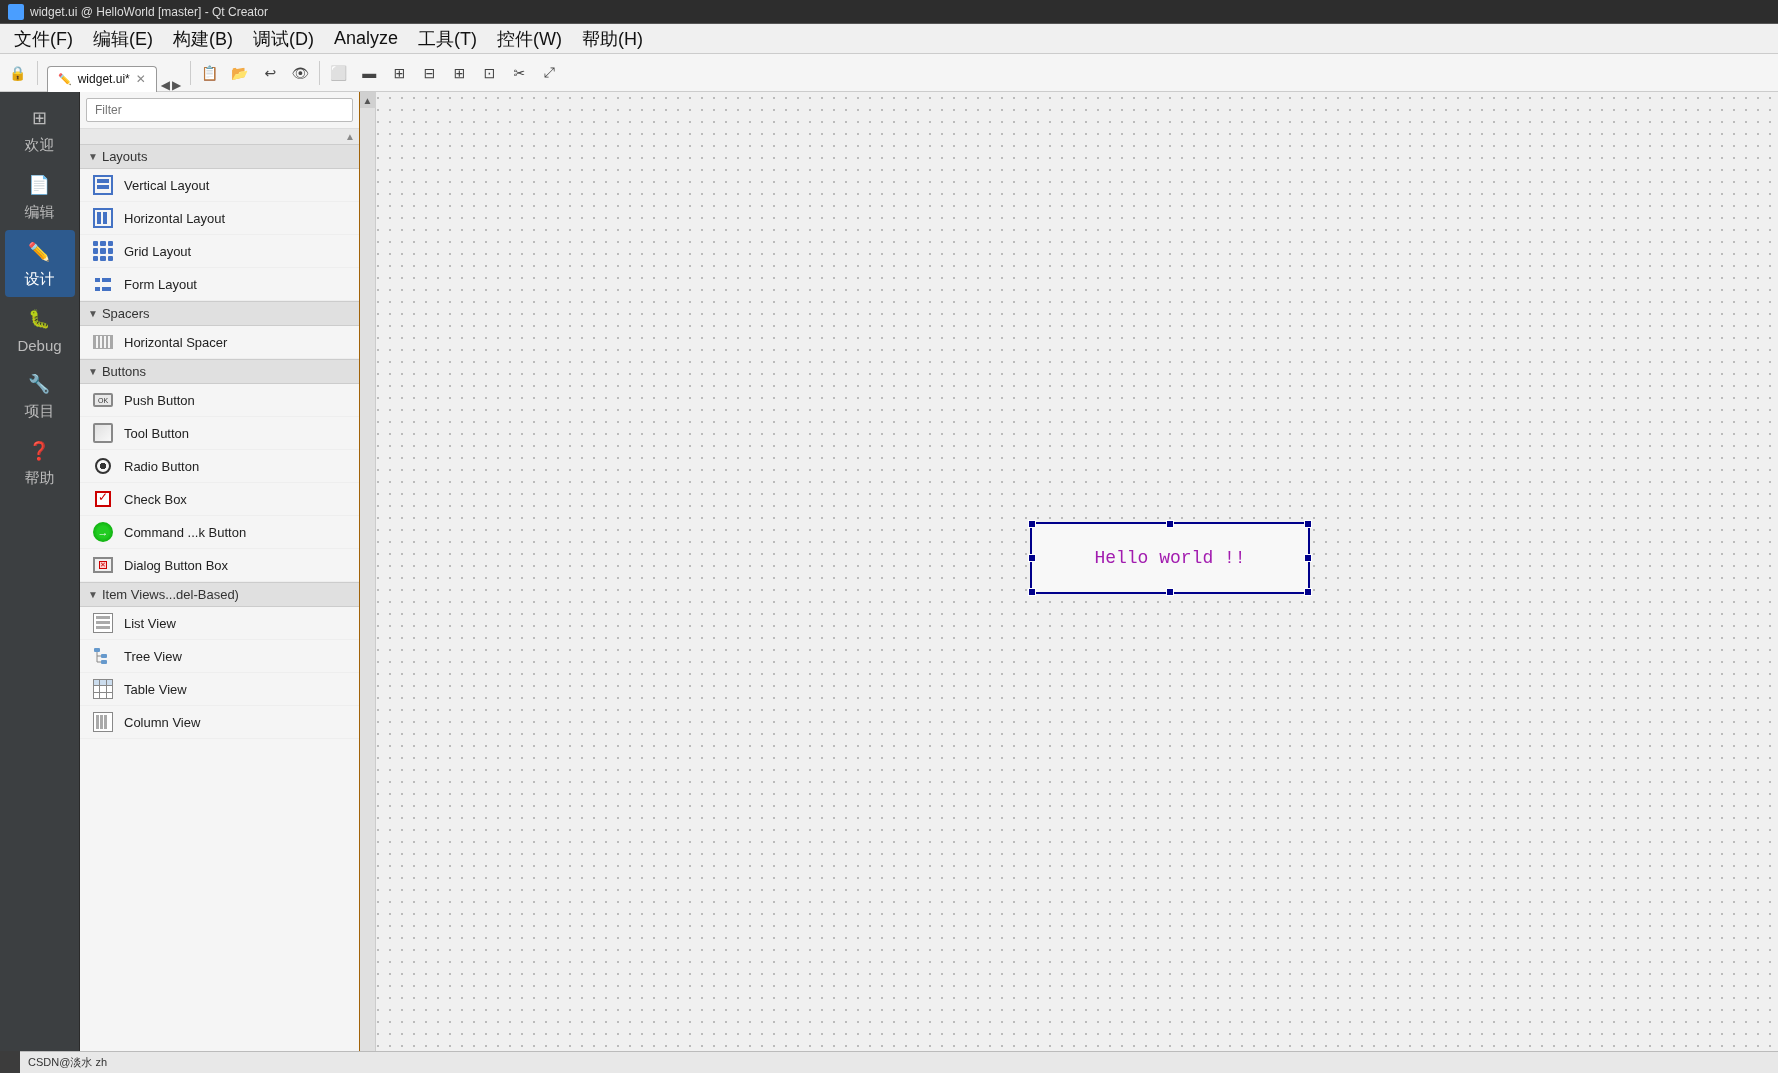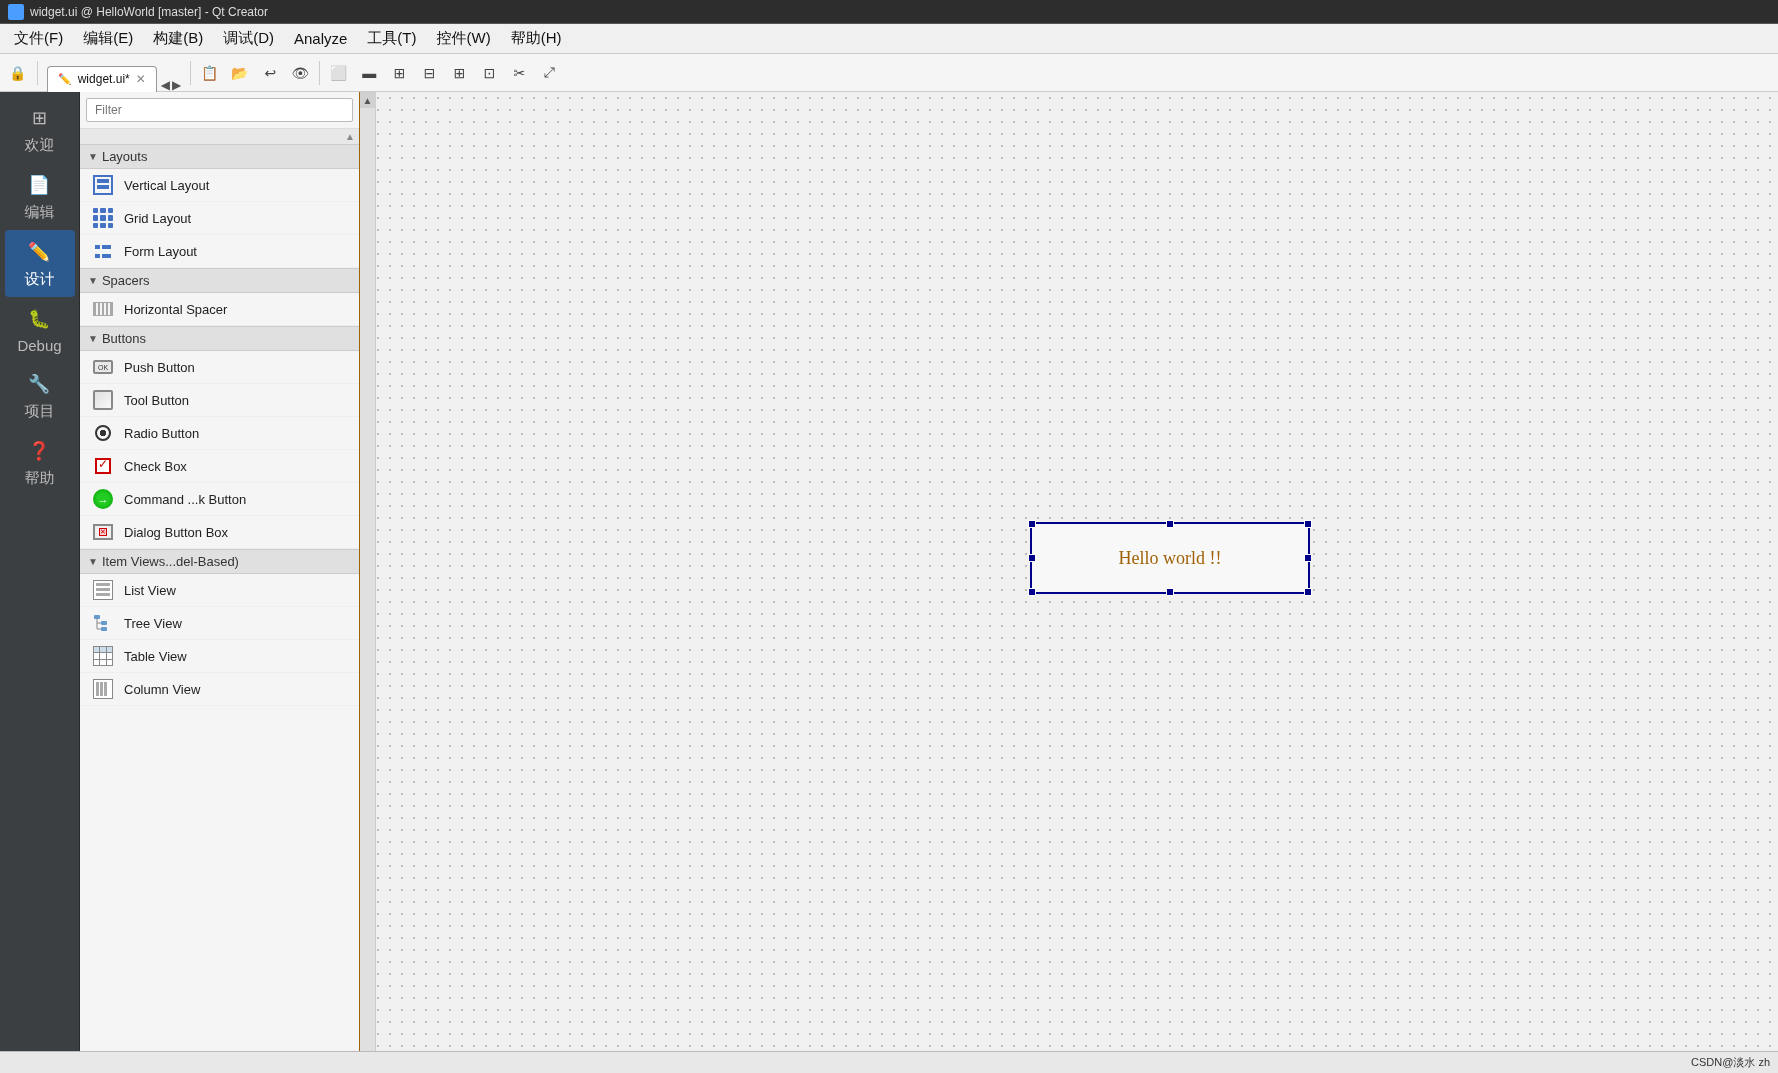--- a/index.html
+++ b/index.html
@@ -40,21 +40,21 @@
       height: 30px;
       display: flex;
       align-items: center;
       padding: 0 4px;
       border-bottom: 1px solid #ccc;
       gap: 0;
     }
     .menu-item {
       padding: 4px 10px;
       cursor: pointer;
-      font-size: 15px;
+      font-size: 18px;
       color: #111;
       white-space: nowrap;
     }
 
     
     #toolbar {
       background: #f5f5f5;
       height: 38px;
       display: flex;
       align-items: center;
@@ -225,22 +225,22 @@
     .handle-tc { top: -4px; left: calc(50% - 4px); }
     .handle-tr { top: -4px; right: -4px; }
     .handle-ml { top: calc(50% - 4px); left: -4px; }
     .handle-mr { top: calc(50% - 4px); right: -4px; }
     .handle-bl { bottom: -4px; left: -4px; }
     .handle-bc { bottom: -4px; left: calc(50% - 4px); }
     .handle-br { bottom: -4px; right: -4px; }
 
     .hello-text {
       font-size: 18px;
-      color: #a16207;
-      font-family: Liberation Serif, serif;
+      color: #a21caf;
+      font-family: Liberation Mono, monospace;
     }
 
     
     #canvas-scrollbar-left {
       position: absolute;
       left: 0; top: 0; bottom: 0;
       width: 16px;
       background: #e0e0e0;
       border-right: 1px solid #ccc;
       display: flex;
@@ -260,21 +260,22 @@
     
     #status-bar {
       background: #e8e8e8;
       height: 22px;
       border-top: 1px solid #bbb;
       display: flex;
       align-items: center;
       padding: 0 8px;
       font-size: 11px;
       color: #333;
-      justify-content: flex-end;
+      justify-content: flex-start;
+      margin-left: 20px;
     }
 
     
     #widget-list::-webkit-scrollbar { width: 8px; }
     #widget-list::-webkit-scrollbar-track { background: #e8e8e8; }
     #widget-list::-webkit-scrollbar-thumb { background: #bbb; border-radius: 4px; }
 
     
     .icon-vertical-layout {
       width: 20px; height: 20px;
@@ -506,20 +507,29 @@
         <div class="widget-item-icon">
           <div class="icon-vertical-layout">
               <div></div>
               <div></div>
             </div>
         </div>
         <span>Vertical Layout</span>
       </div>
       <div class="widget-item">
         <div class="widget-item-icon">
+          <div class="icon-horizontal-layout">
+              <div></div>
+              <div></div>
+            </div>
+        </div>
+        <span>Horizontal Layout</span>
+      </div>
+      <div class="widget-item">
+        <div class="widget-item-icon">
           <div class="icon-grid">
             <div></div>
               <div></div>
               <div></div>
             <div></div>
               <div></div>
               <div></div>
             <div></div>
               <div></div>
               <div></div>

